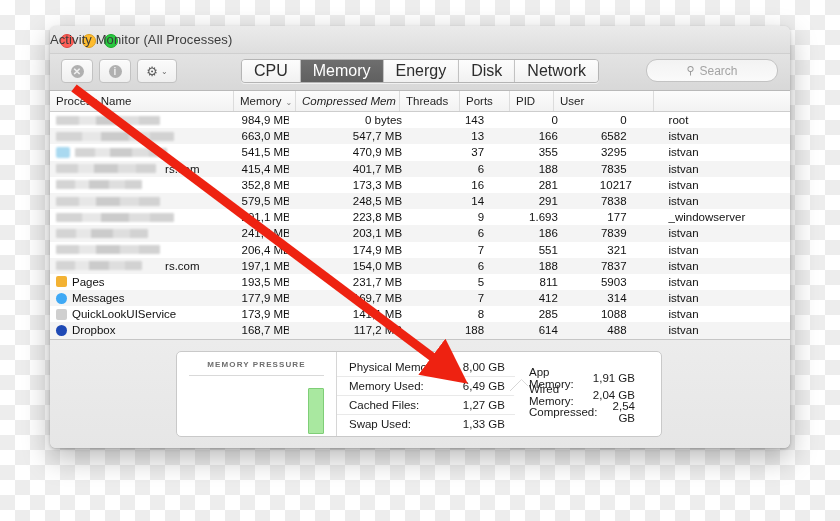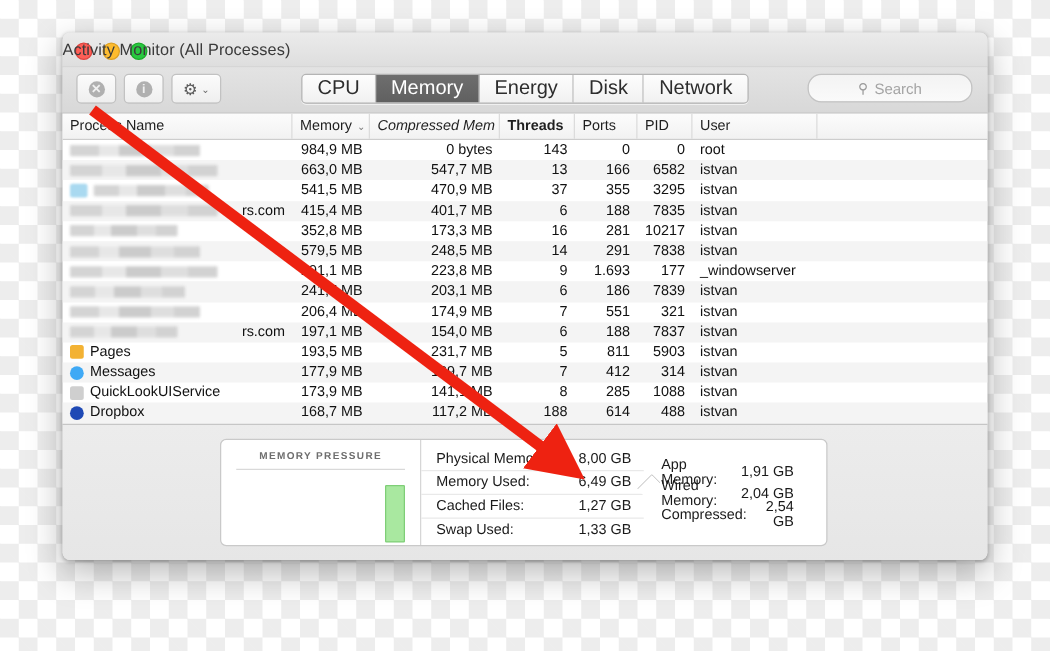--- a/index.html
+++ b/index.html
@@ -103,27 +103,27 @@
   .c-name{width:184px;}
   .c-mem{width:62px;text-align:right;}
   .c-cmp{width:104px;text-align:right;}
   .c-thr{width:60px;text-align:right;}
   .c-por{width:50px;text-align:right;}
   .c-pid{width:44px;text-align:right;}
   .c-usr{width:100px;text-align:left;}
   .c-pad{flex:1;border-right:none !important;}
   .hdr .c-mem{text-align:left;}
   .hdr .c-cmp{text-align:left;font-style:italic;}
-  .hdr .c-thr{text-align:left;font-weight:bold;}
+  .hdr .c-thr{text-align:left;}
   .hdr .c-por{text-align:left;}
   .hdr .c-pid{text-align:left;}
   .sortcar{font-size:8px;color:#7d7d7d;margin-left:4px;}
   .row{
     display:flex;height:16.2px;align-items:center;
-    font-size:11.5px;color:#111111;
+    font-size:11.5px;color:#111111;gap:30px;
   }
   .row.alt{background:#f4f4f4;}
   .row .cell{
     height:16.2px;line-height:16.2px;box-sizing:border-box;
     padding:0 6px;white-space:nowrap;overflow:hidden;
   }
   .pname{display:flex;align-items:center;gap:5px;}
   .picon{width:11px;height:11px;border-radius:2px;flex:0 0 auto;display:block;}
   .blurname{
     height:9px;border-radius:1px;

